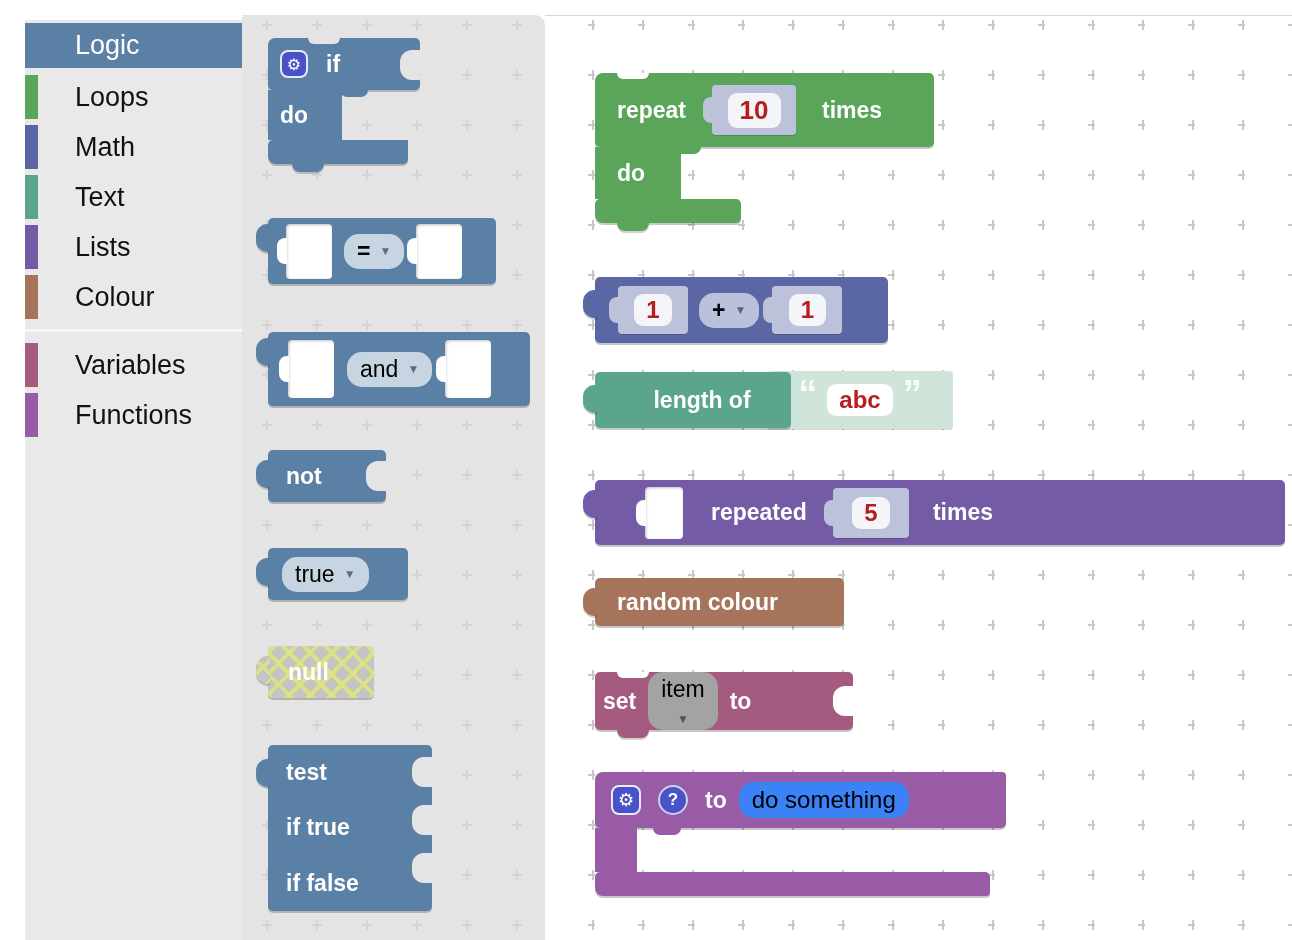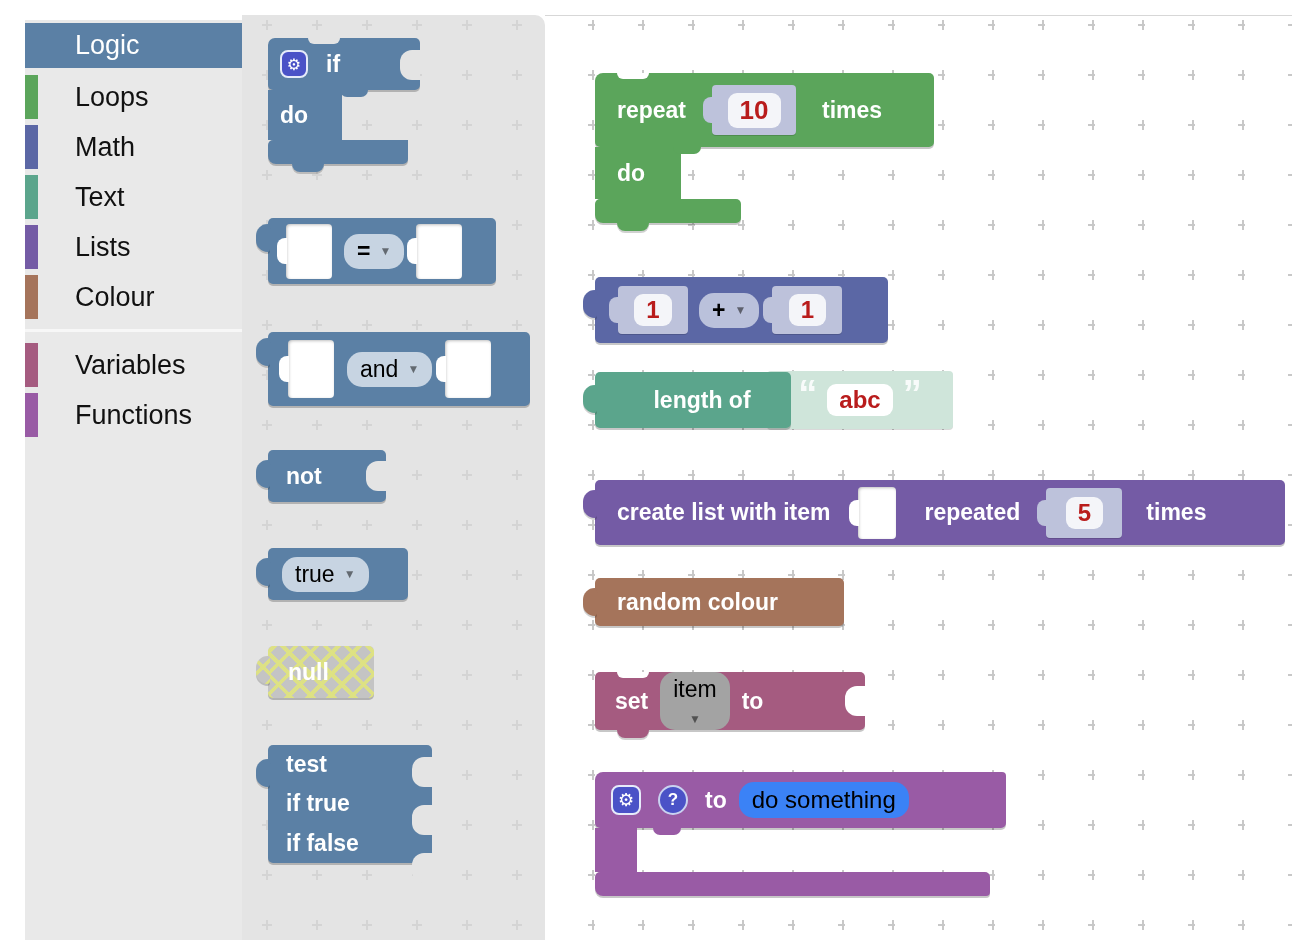--- a/index.html
+++ b/index.html
@@ -179,21 +179,21 @@
     <span>true</span>
     <span class="arr">▼</span>
   </span>
 </div>
 
 <div class="blk blk-null" style="left:268px;top:646px;width:86px;height:52px;padding-left:20px;">
   <span class="plug"></span>
   <span class="lbl">null</span>
 </div>
 
-<div class="blk c-logic" style="left:268px;top:745px;width:146px;height:118px;padding-left:18px;
+<div class="blk c-logic" style="left:268px;top:745px;width:146px;height:166px;padding-left:18px;
      flex-direction:column;align-items:flex-start;justify-content:space-around;">
   <span class="plug" style="top:14px;"></span>
   <span class="lbl">test</span>
   <span class="lbl">if true</span>
   <span class="lbl">if false</span>
   <span class="rnotch on-gray" style="top:12px;"></span>
   <span class="rnotch on-gray" style="top:60px;"></span>
   <span class="rnotch on-gray" style="top:108px;"></span>
 </div>
 
@@ -235,35 +235,34 @@
     <span class="quote">”</span>
   </div>
   <div class="part c-text" style="left:0;top:1px;width:178px;height:56px;padding-left:18px;justify-content:center;">
     <span class="plug" style="top:13px;"></span>
     <span class="lbl">length of</span>
   </div>
 </div>
 
 <div class="blk c-lists" style="left:595px;top:480px;width:668px;height:65px;padding-left:22px;">
   <span class="plug"></span>
-  <span class="lbl">create list with item</span>
   <span class="socket" style="width:38px;height:52px;margin-left:28px;"></span>
   <span class="lbl" style="margin-left:28px;">repeated</span>
   <span class="shadow sh-num" style="width:76px;height:50px;margin-left:26px;">
     <span class="fld">5</span>
   </span>
   <span class="lbl" style="margin-left:24px;">times</span>
 </div>
 
 <div class="blk c-colour" style="left:595px;top:578px;width:227px;height:48px;padding-left:22px;">
   <span class="plug"></span>
   <span class="lbl">random colour</span>
 </div>
 
-<div class="blk c-vars" style="left:595px;top:672px;width:250px;height:58px;padding-left:20px;">
+<div class="blk c-vars" style="left:595px;top:672px;width:250px;height:58px;padding-left:8px;">
   <span class="tcut on-white" style="left:22px;"></span>
   <span class="lbl">set</span>
   <span class="dd dd-vars" style="margin-left:12px;">
     <span>item</span>
     <span class="arr">▼</span>
   </span>
   <span class="lbl" style="margin-left:12px;">to</span>
   <span class="rnotch on-white" style="top:14px;"></span>
   <span class="bbump c-vars" style="left:22px;"></span>
 </div>

